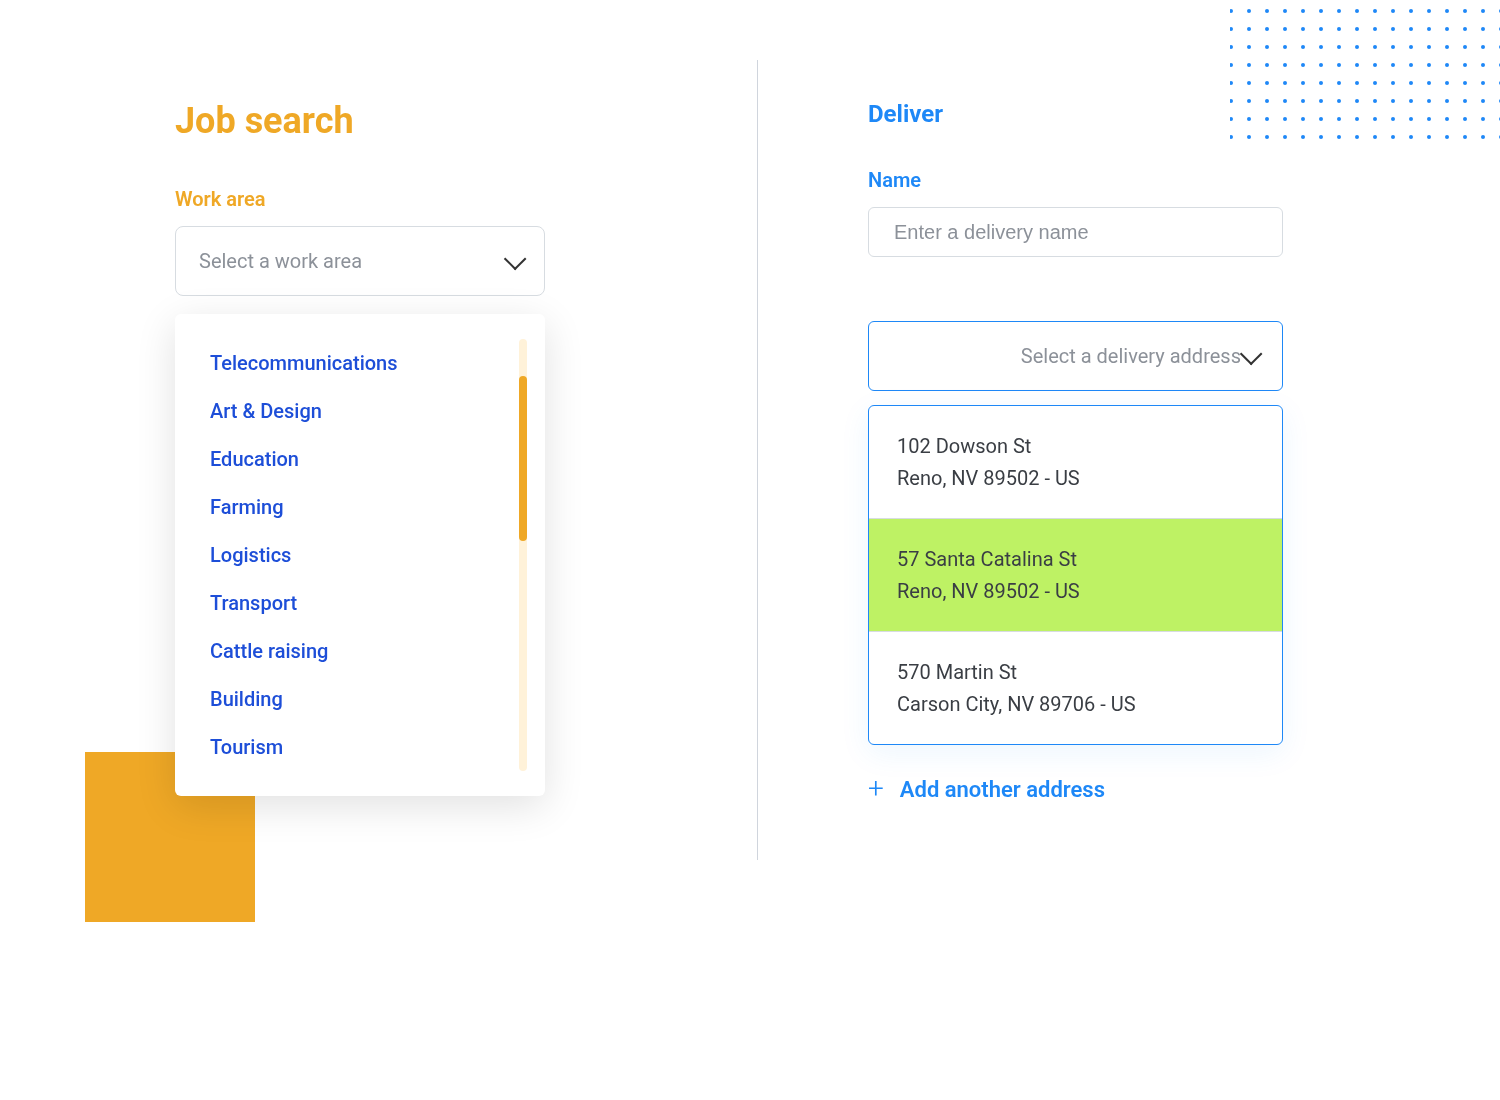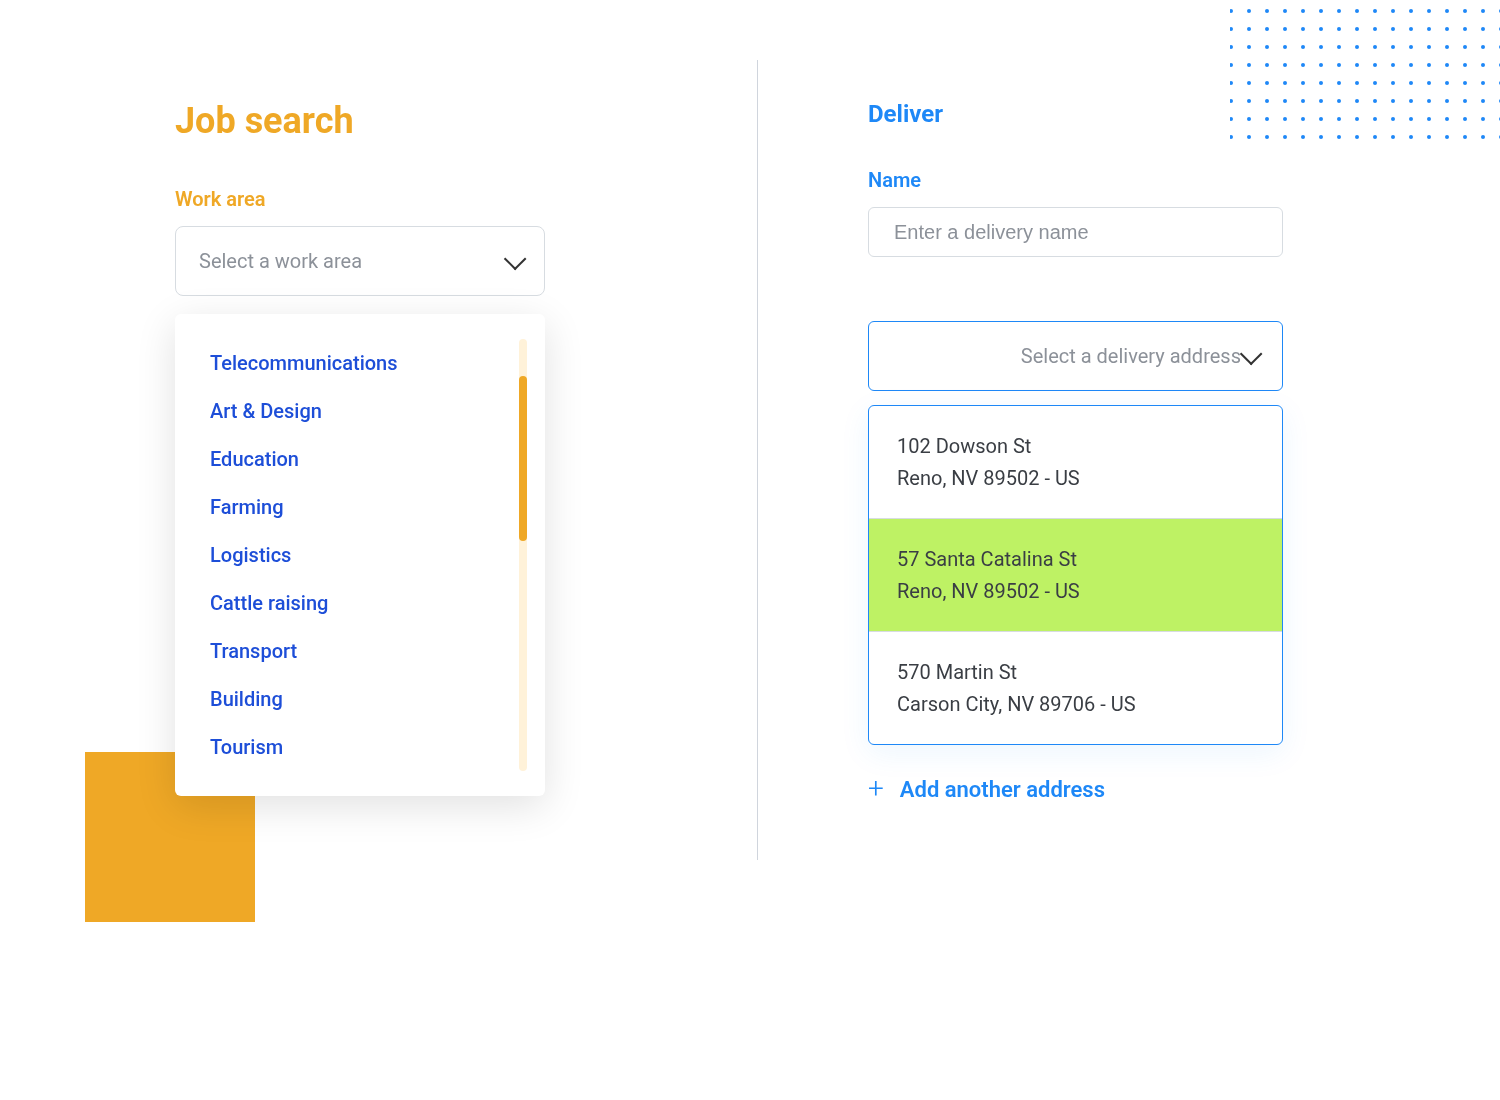--- a/index.html
+++ b/index.html
@@ -250,22 +250,22 @@
         <span class="chevron"></span>
       </div>
 
       <div class="dropdown-orange">
         <div id="work-area-options">
             <div class="dropdown-orange-item">Telecommunications</div>
             <div class="dropdown-orange-item">Art &amp; Design</div>
             <div class="dropdown-orange-item">Education</div>
             <div class="dropdown-orange-item">Farming</div>
             <div class="dropdown-orange-item">Logistics</div>
+            <div class="dropdown-orange-item">Transport</div>
             <div class="dropdown-orange-item">Cattle raising</div>
-            <div class="dropdown-orange-item">Transport</div>
             <div class="dropdown-orange-item">Building</div>
             <div class="dropdown-orange-item">Tourism</div>
           </div>
         <div class="scrollbar-track"></div>
         <div class="scrollbar-thumb"></div>
       </div>
     </div>
   </div>
 
   <div class="divider"></div>

